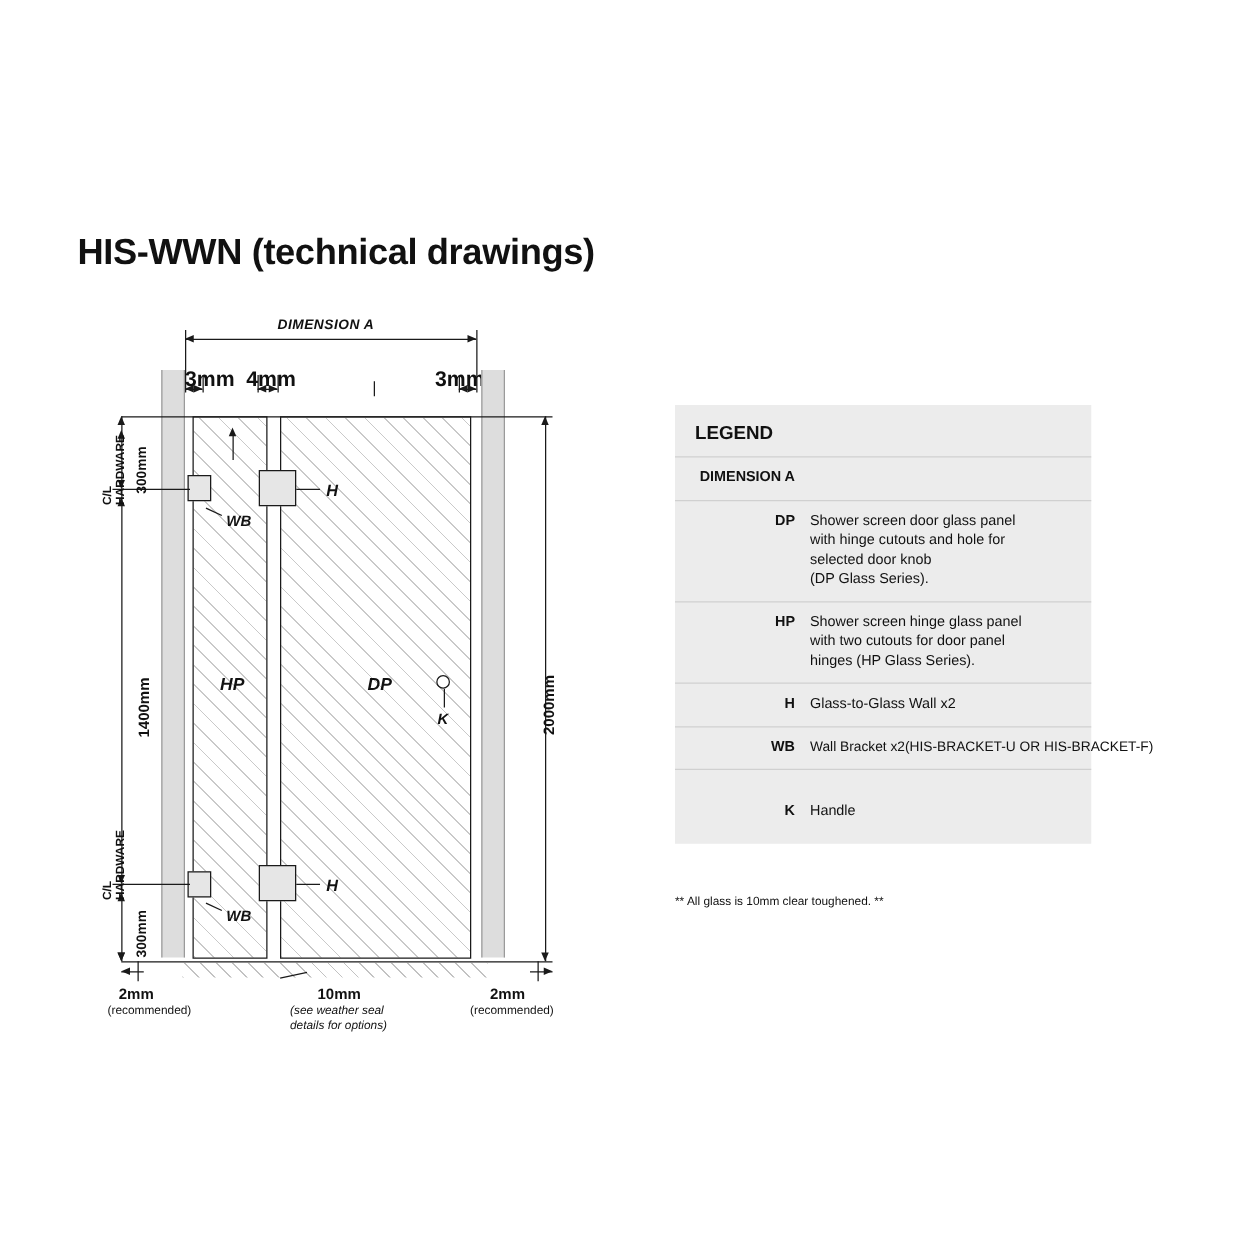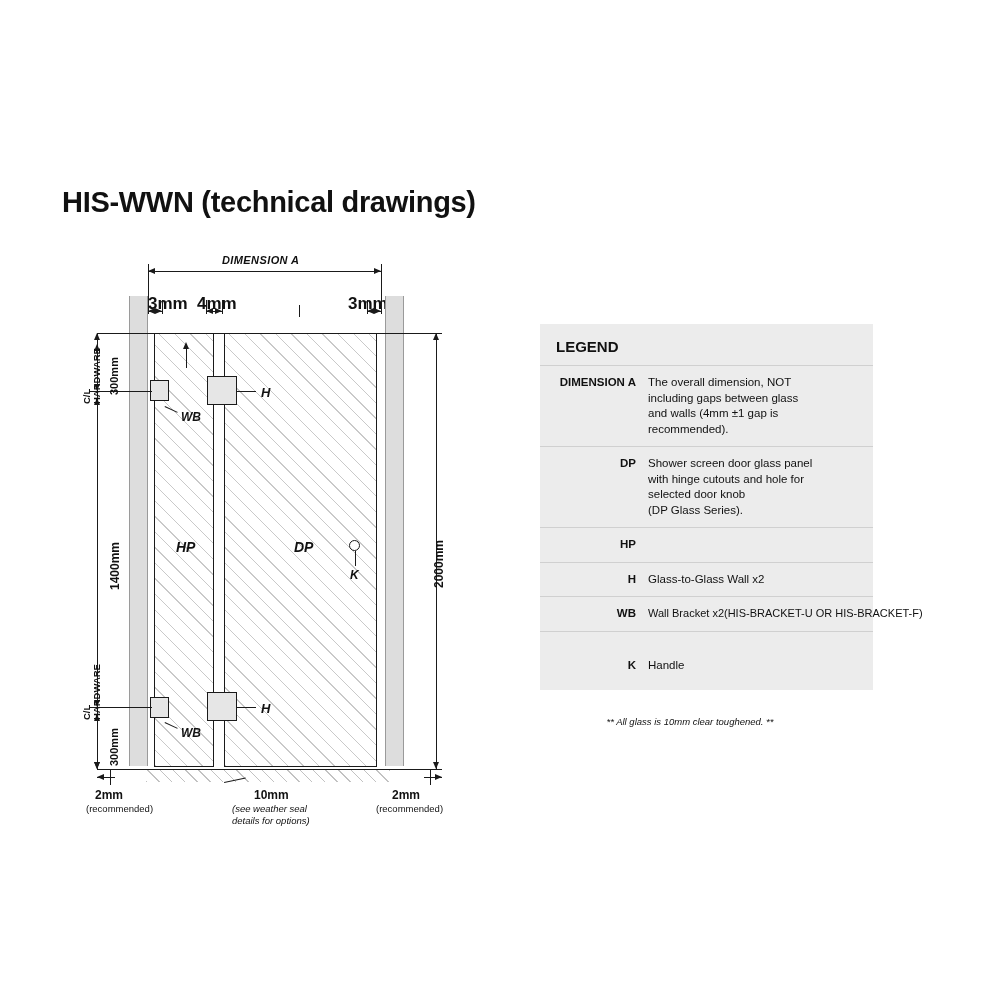--- a/index.html
+++ b/index.html
@@ -86,22 +86,22 @@
   }
   .legend-rows{padding:0 0 8px 0;}
   .lrow{display:flex;align-items:flex-start;padding:9px 8px 9px 0;border-top:1px solid #d0d0d0;}
   .lrow .k{
     width:96px;min-width:96px;text-align:right;padding-right:12px;
     font-size:11.5px;font-weight:bold;color:#111;line-height:1.35;
   }
   .lrow .v{font-size:11.5px;color:#111;line-height:1.35;padding-right:6px;white-space:pre-line;}
   .lrow.wide .v{white-space:nowrap;font-size:11px;}
   .legend-note{
-    font-size:9.5px;font-style:italic;color:#111;
-    padding:10px 0 12px 0;text-align:center;
+    font-size:9.5px;color:#111;
+    padding:10px 0 12px 0;text-align:left;
   }
 </style>
 </head>
 <body>
 
 <div class="page">
 
   <div class="title">HIS-WWN (technical drawings)</div>
 
   <div class="drawing">
@@ -217,36 +217,35 @@
 
   </div>
 
   <div class="legend">
     <div class="legend-title">LEGEND</div>
 
     <div class="legend-rows">
 
       <div class="lrow">
         <div class="k">DIMENSION A</div>
-        <div class="v">The overall dimension, NOT
-including gaps between glass
-and walls (4mm ±1 gap is
-recommended).</div>
       </div>
 
       <div class="lrow">
         <div class="k">DP</div>
         <div class="v">Shower screen door glass panel
 with hinge cutouts and hole for
 selected door knob
 (DP Glass Series).</div>
       </div>
 
       <div class="lrow">
         <div class="k">HP</div>
+        <div class="v">Shower screen hinge glass panel
+with two cutouts for door panel
+hinges (HP Glass Series).</div>
       </div>
 
       <div class="lrow">
         <div class="k">H</div>
         <div class="v">Glass-to-Glass Wall x2</div>
       </div>
 
       <div class="lrow wide">
         <div class="k">WB</div>
         <div class="v">Wall Bracket x2(HIS-BRACKET-U OR HIS-BRACKET-F)</div>

